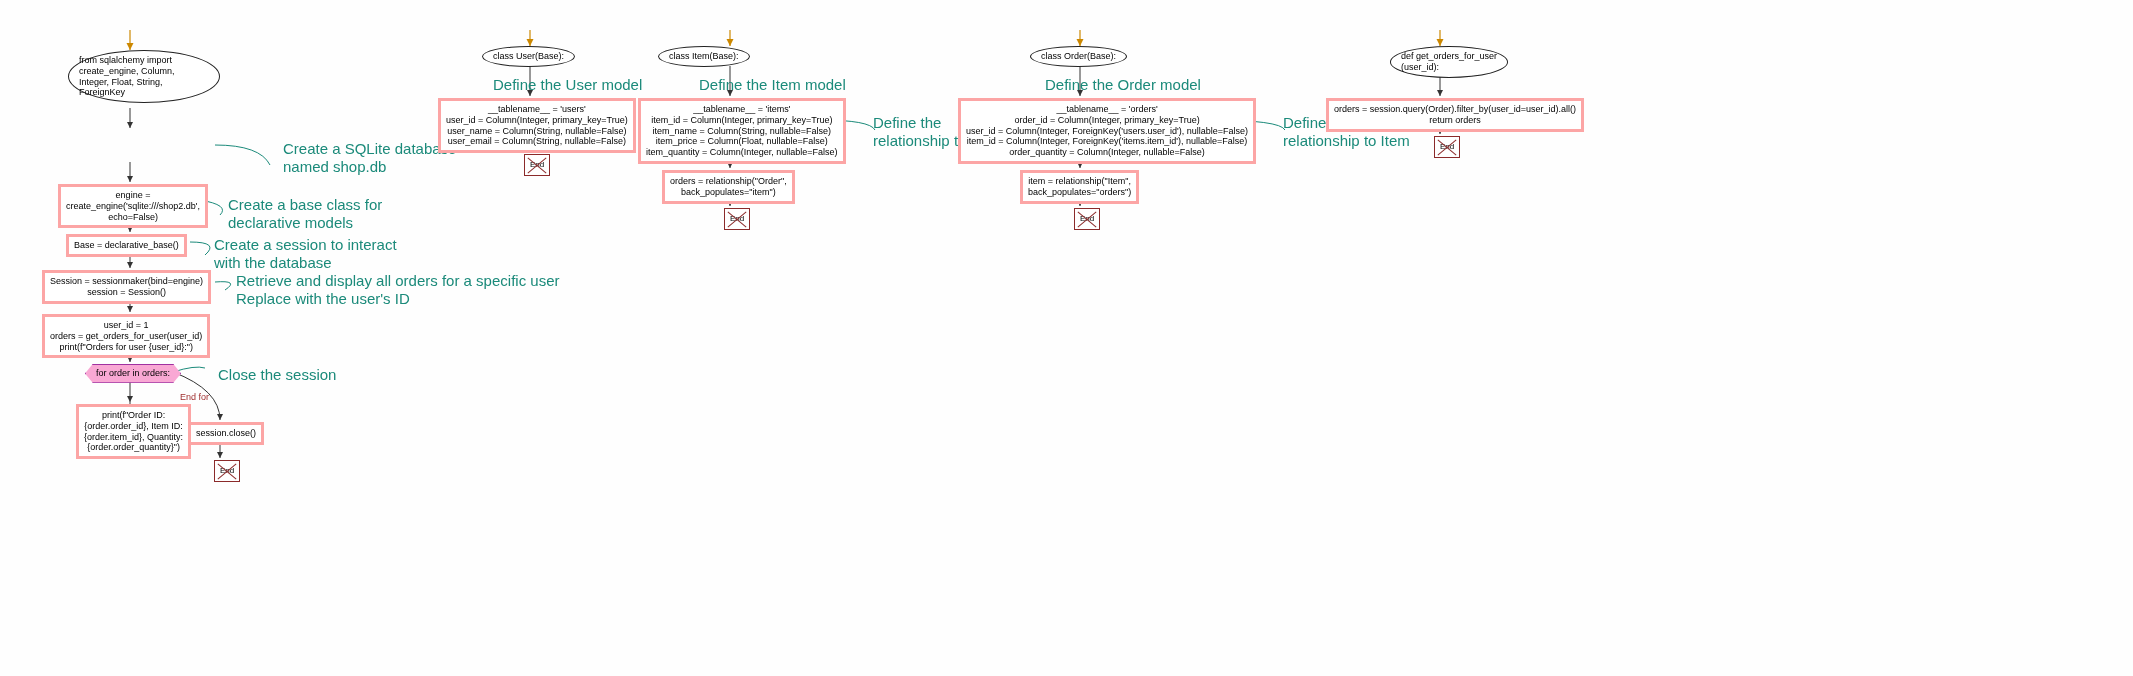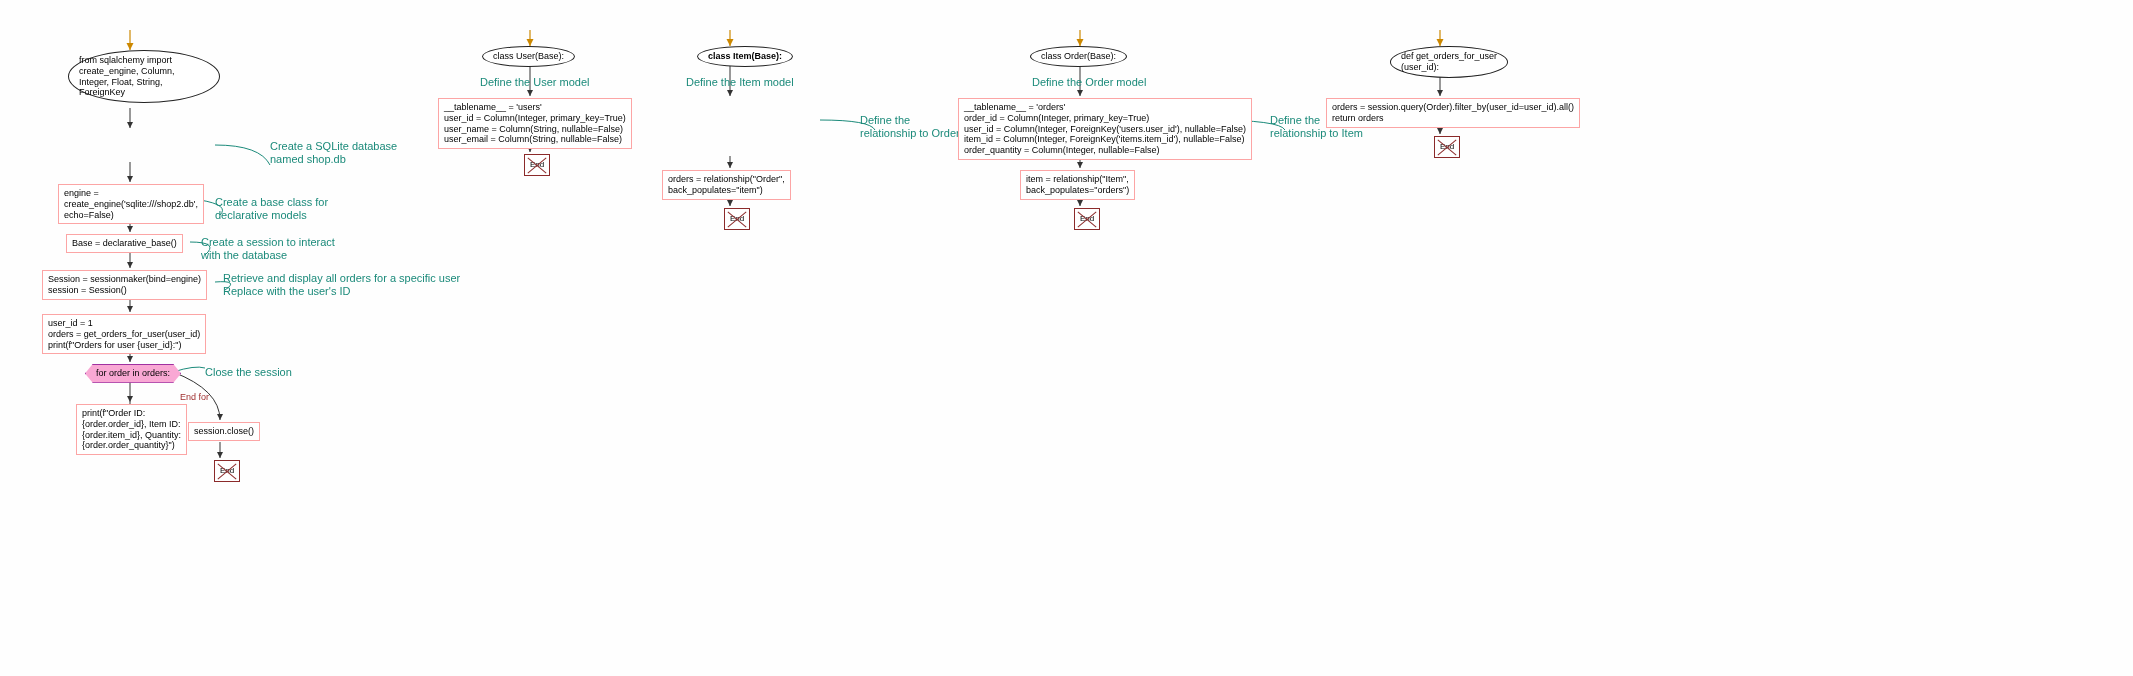--- a/index.html
+++ b/index.html
@@ -12,25 +12,25 @@
     overflow-x: auto;
   }
   .canvas {
     position: relative;
     width: 2133px;
     height: 676px;
   }
   .node {
     position: absolute;
     background: #fff;
-    border: 1px solid #fca5a5;
+    border: 3px solid #fca5a5;
     padding: 3px 5px;
     color: #000;
     white-space: pre;
-    text-align: left;
+    text-align: center;
     box-sizing: border-box;
   }
   .start-end {
     position: absolute;
     background: #fff;
     border: 1px solid #222;
     border-radius: 50%;
     padding: 4px 10px;
     color: #000;
     text-align: left;
@@ -54,22 +54,23 @@
     position: absolute;
     left: 0; right: 0;
     border-top: 1px solid #8b2a2a;
     transform-origin: center;
   }
   .end-mark::before { top: 50%; transform: rotate(40deg); }
   .end-mark::after  { top: 50%; transform: rotate(-40deg); }
   .annot {
     position: absolute;
     color: #1b8a7a;
-    font-size: 11px;
-    white-space: pre;
+    font-size: 15px;
+    white-space: pre;
+    margin-left: 13px;
   }
   .annot-red {
     position: absolute;
     color: #a03030;
     font-size: 9px;
     white-space: pre;
   }
   .loop-hex {
     position: absolute;
     background: #f9a8d4;
@@ -178,22 +179,27 @@
   <div class="start-end" style="left:472px; top:36px;"><span>class User(Base):</span></div>
   <div class="annot" style="left:470px; top:66px;">Define the User model</div>
   <div class="node" style="left:428px; top:88px;"><span>__tablename__ = 'users'
 user_id = Column(Integer, primary_key=True)
 user_name = Column(String, nullable=False)
 user_email = Column(String, nullable=False)</span></div>
   <div class="end-mark" style="left:508px; top:144px;">
       <span>End</span>
     </div>
 
-  <div class="start-end" style="left:687px; top:36px;font-weight:bold;"><span>class Item(Base):</span></div>
+  <div class="start-end" style="left:648px; top:36px;"><span>class Item(Base):</span></div>
   <div class="annot" style="left:676px; top:66px;">Define the Item model</div>
+  <div class="node" style="left:628px; top:88px;"><span>__tablename__ = 'items'
+item_id = Column(Integer, primary_key=True)
+item_name = Column(String, nullable=False)
+item_price = Column(Float, nullable=False)
+item_quantity = Column(Integer, nullable=False)</span></div>
   <div class="annot" style="left:850px; top:104px;">Define the
 relationship to Order</div>
   <div class="node" style="left:652px; top:160px;"><span>orders = relationship("Order",
 back_populates="item")</span></div>
   <div class="end-mark" style="left:708px; top:198px;">
       <span>End</span>
     </div>
 
   <div class="start-end" style="left:1020px; top:36px;"><span>class Order(Base):</span></div>
   <div class="annot" style="left:1022px; top:66px;">Define the Order model</div>

